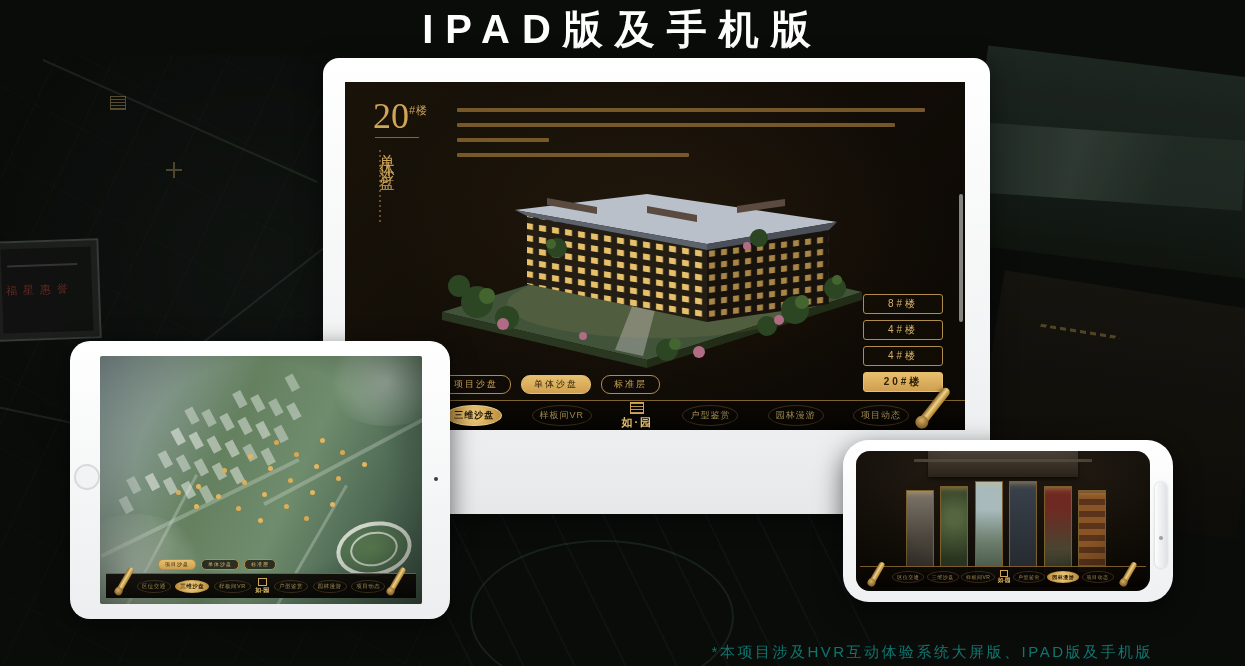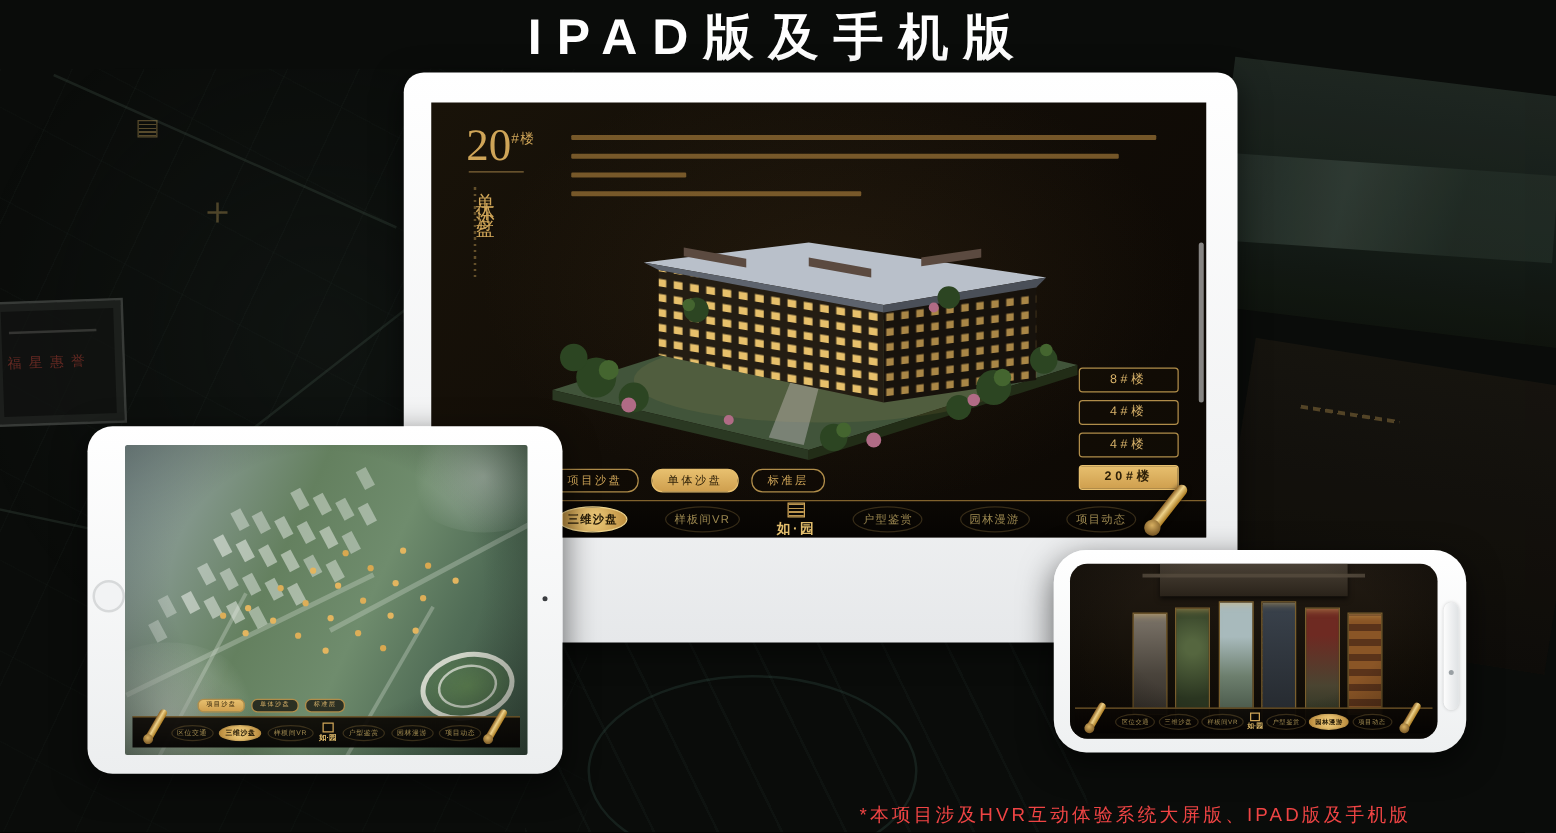--- a/index.html
+++ b/index.html
@@ -169,21 +169,21 @@
   .p6{height:80px;background:repeating-linear-gradient(0deg,#8a5526 0 6px,#5a331a 6px 12px);}
   .ph-vig{position:absolute;inset:0;background:radial-gradient(ellipse at 50% 40%,transparent 50%,rgba(5,4,2,.6));}
   .ph-nav{position:absolute;left:4px;right:4px;bottom:4px;height:20px;
     background:linear-gradient(180deg,rgba(12,8,4,.92),rgba(5,3,2,.95));border-top:1px solid rgba(170,130,60,.7);
     display:flex;align-items:center;justify-content:space-evenly;padding:0 30px;}
   .ph-cap{position:absolute;right:6px;top:42px;width:12px;height:86px;border-radius:6px;
     background:linear-gradient(90deg,#fdfdfd,#dfe2e4);box-shadow:0 0 3px rgba(0,0,0,.2);}
   .ph-dot{position:absolute;right:10px;top:96px;width:4px;height:4px;border-radius:50%;background:#9aa0a4;}
 
   
-  .caption{position:absolute;right:116px;bottom:4px;color:#ef4444;font-size:15px;letter-spacing:2.5px;z-index:4;margin-left:36px;}
+  .caption{position:absolute;right:92px;bottom:4px;color:#0f766e;font-size:15px;letter-spacing:2.5px;z-index:4;margin-left:36px;}
 </style>
 </head>
 <body>
 
 <div class="stage">
 
   <div class="bg-map-left"></div>
   <div class="bg-road" style="left:30px;top:120px;width:300px;height:2px;transform:rotate(24deg);"></div>
   <div class="bg-road" style="left:150px;top:250px;width:340px;height:2px;transform:rotate(-38deg);"></div>
   <div class="bg-road" style="left:-40px;top:430px;width:300px;height:2px;transform:rotate(12deg);"></div>

